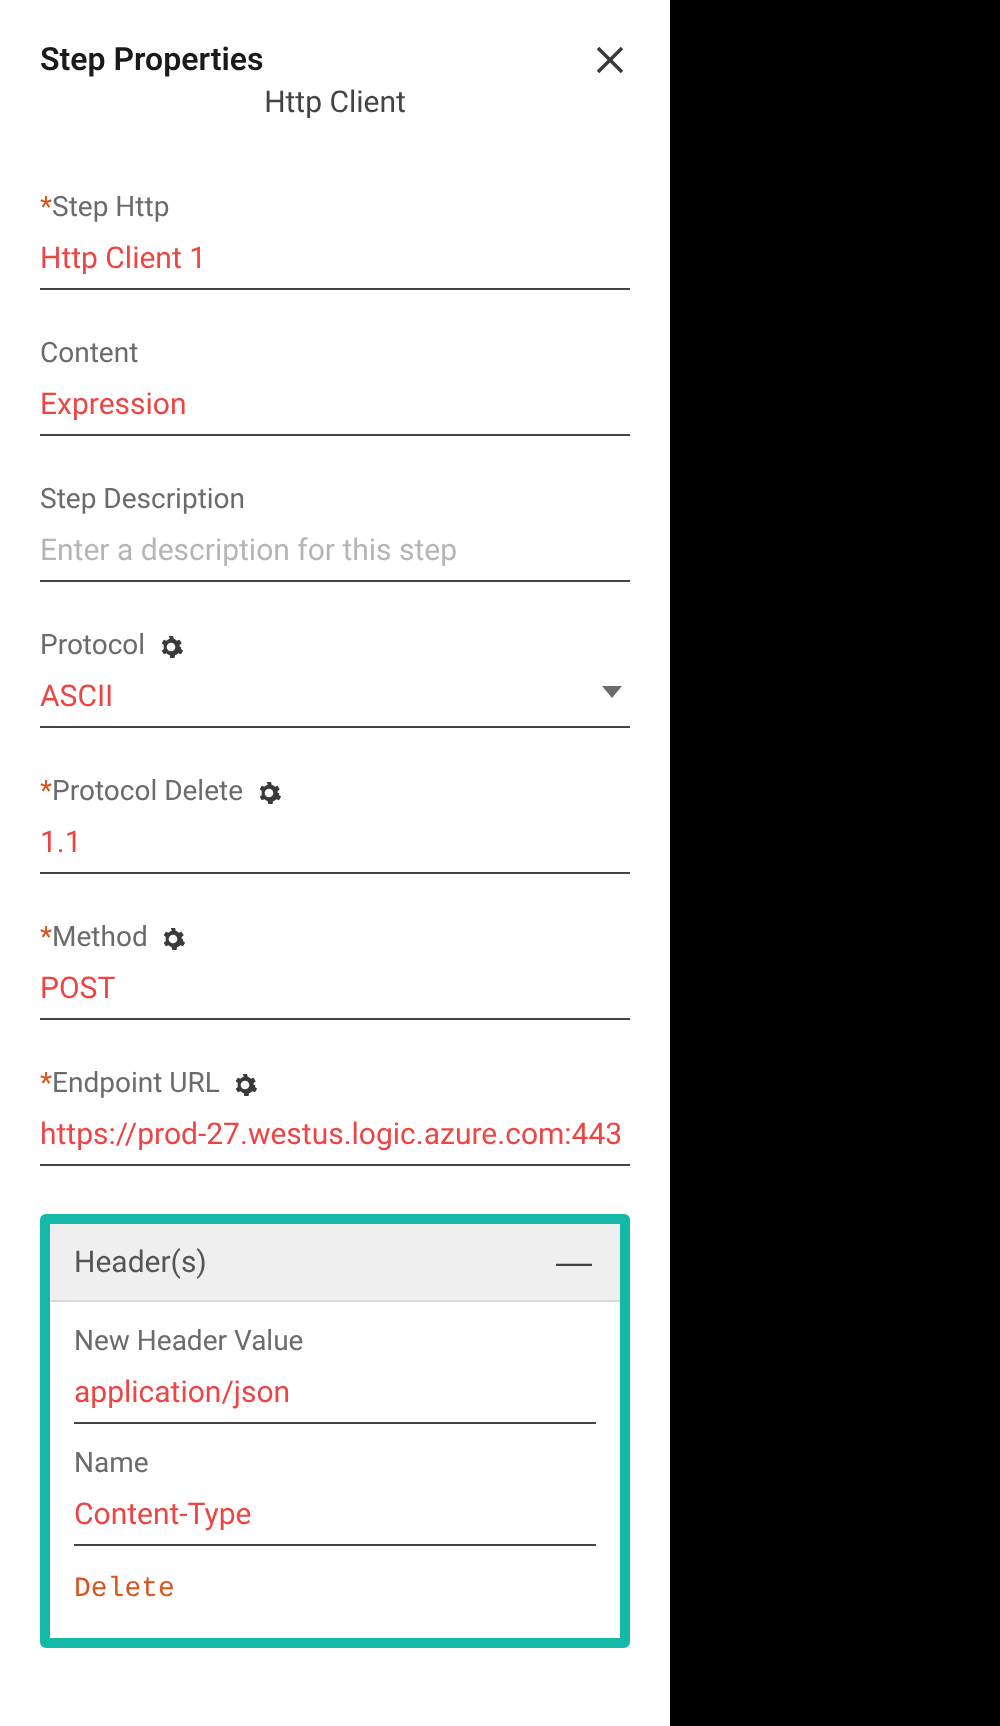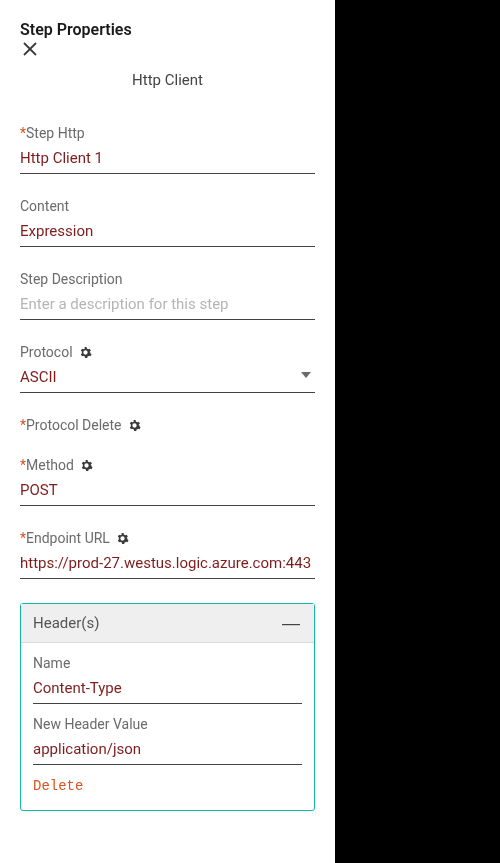--- a/index.html
+++ b/index.html
@@ -1,44 +1,44 @@
 <!DOCTYPE html>
 <html><head>
 <meta charset="utf-8">
 <style>
   * { box-sizing: border-box; margin: 0; padding: 0; }
   html, body { width: 500px; height: 863px; font-family: -apple-system, BlinkMacSystemFont, "Segoe UI", Roboto, Arial, sans-serif; }
   body { display: flex; }
   .panel { width: 335px; height: 863px; background: #ffffff; padding: 20px 20px 0 20px; overflow: hidden; }
   .dark { flex: 1; background: #000000; height: 863px; }
 
-  .header { display: flex; justify-content: space-between; align-items: flex-start; margin-bottom: 12px; flex-direction: column; }
+  .header { display: flex; justify-content: space-between; align-items: flex-start; margin-bottom: 2px; }
   .title { font-size: 16px; font-weight: 600; color: #1a1a1a; }
   .close-btn { background: none; border: none; cursor: pointer; padding: 2px; color: #3a3a3a; }
   .close-btn svg { width: 16px; height: 16px; display: block; }
   .subtitle { font-size: 15px; color: #444; margin-bottom: 36px; text-align: center; }
 
   .field { margin-bottom: 24px; }
   .field-label { display: flex; align-items: center; font-size: 14px; color: #6b6b6b; margin-bottom: 4px; }
   .req { color: #d9531e; }
   .gear { margin-left: 6px; color: #3a3a3a; cursor: pointer; display: inline-flex; }
   .gear svg { width: 13px; height: 13px; display: block; }
 
   .field-input {
     width: 100%; border: none; border-bottom: 1px solid #444; padding: 4px 0 6px 0;
-    font-size: 15px; color: #7f1d1d; background: transparent; outline: none;
+    font-size: 15px; color: #ef4444; background: transparent; outline: none;
     font-family: inherit;
   }
   .field-input::placeholder { color: #b5b5b5; }
 
   .select-wrap { position: relative; }
   .caret { position: absolute; right: 4px; top: 8px; color: #6b6b6b; pointer-events: none; }
   .caret svg { width: 10px; height: 6px; display: block; }
 
-  .headers-box { border: 1px solid #14b8a6; border-radius: 3px; margin-top: 4px; }
+  .headers-box { border: 5px solid #14b8a6; border-radius: 3px; margin-top: 4px; }
   .headers-head {
     background: #efefef; padding: 10px 12px; display: flex; justify-content: space-between;
     align-items: center; border-bottom: 1px solid #d9d9d9;
   }
   .headers-head-label { font-size: 15px; color: #555; }
   .collapse-btn { background: none; border: none; cursor: pointer; font-size: 18px; color: #444; line-height: 1; padding: 0 2px; }
   .headers-body { padding: 12px 12px 14px 12px; }
   .headers-body .field { margin-bottom: 12px; }
   .headers-body .field:last-of-type { margin-bottom: 10px; }
   .delete-link { color: #d9531e; font-size: 14px; background: none; border: none; cursor: pointer; padding: 2px 0; font-family: Liberation Mono, monospace; }
@@ -105,20 +105,21 @@
   <div class="field">
     <div class="field-label">
       <span class="req">*</span>
       <span>Protocol Delete</span>
       <span class="gear">
         <svg viewBox="0 0 24 24" fill="currentColor">
             <path d="M12 8a4 4 0 100 8 4 4 0 000-8zm9.4 4c0 .6-.1 1.2-.2 1.8l2 1.6-2 3.4-2.4-1a7.8 7.8 0 01-3.1 1.8l-.4 2.6h-4l-.4-2.6a7.8 7.8 0 01-3.1-1.8l-2.4 1-2-3.4 2-1.6c-.1-.6-.2-1.2-.2-1.8s.1-1.2.2-1.8l-2-1.6 2-3.4 2.4 1a7.8 7.8 0 013.1-1.8L10 1.8h4l.4 2.6a7.8 7.8 0 013.1 1.8l2.4-1 2 3.4-2 1.6c.1.6.2 1.2.2 1.8z"></path>
           </svg>
       </span>
     </div>
+    <input class="field-input" value="1.1" style="">
   </div>
 
   <div class="field">
     <div class="field-label">
       <span class="req">*</span>
       <span>Method</span>
       <span class="gear">
         <svg viewBox="0 0 24 24" fill="currentColor">
             <path d="M12 8a4 4 0 100 8 4 4 0 000-8zm9.4 4c0 .6-.1 1.2-.2 1.8l2 1.6-2 3.4-2.4-1a7.8 7.8 0 01-3.1 1.8l-.4 2.6h-4l-.4-2.6a7.8 7.8 0 01-3.1-1.8l-2.4 1-2-3.4 2-1.6c-.1-.6-.2-1.2-.2-1.8s.1-1.2.2-1.8l-2-1.6 2-3.4 2.4 1a7.8 7.8 0 013.1-1.8L10 1.8h4l.4 2.6a7.8 7.8 0 013.1 1.8l2.4-1 2 3.4-2 1.6c.1.6.2 1.2.2 1.8z"></path>
           </svg>
@@ -143,28 +144,28 @@
   <div class="headers-box">
     <div class="headers-head">
       <span class="headers-head-label">Header(s)</span>
       <button class="collapse-btn">
         <span>—</span>
       </button>
     </div>
     <div class="headers-body">
       <div class="field">
         <div class="field-label">
+          <span>New Header Value</span>
+        </div>
+        <input class="field-input" value="application/json" style="">
+      </div>
+      <div class="field">
+        <div class="field-label">
           <span>Name</span>
         </div>
         <input class="field-input" value="Content-Type" style="">
-      </div>
-      <div class="field">
-        <div class="field-label">
-          <span>New Header Value</span>
-        </div>
-        <input class="field-input" value="application/json" style="">
       </div>
       <button class="delete-link">Delete</button>
     </div>
   </div>
 
 </div>
 <div class="dark"></div>
 
 </body></html>

